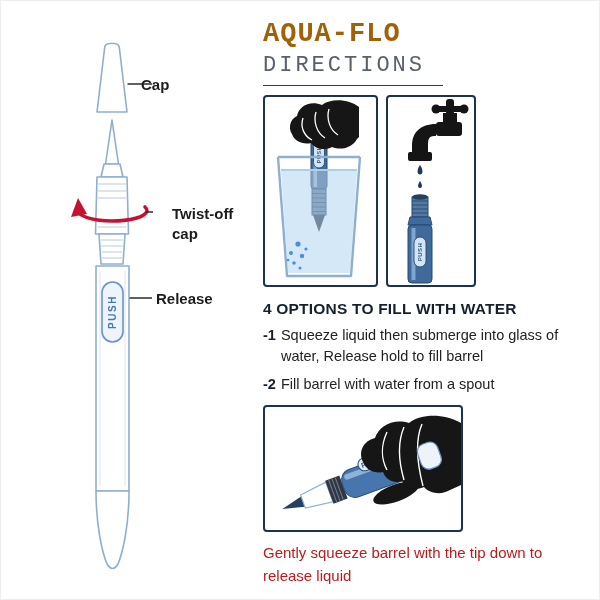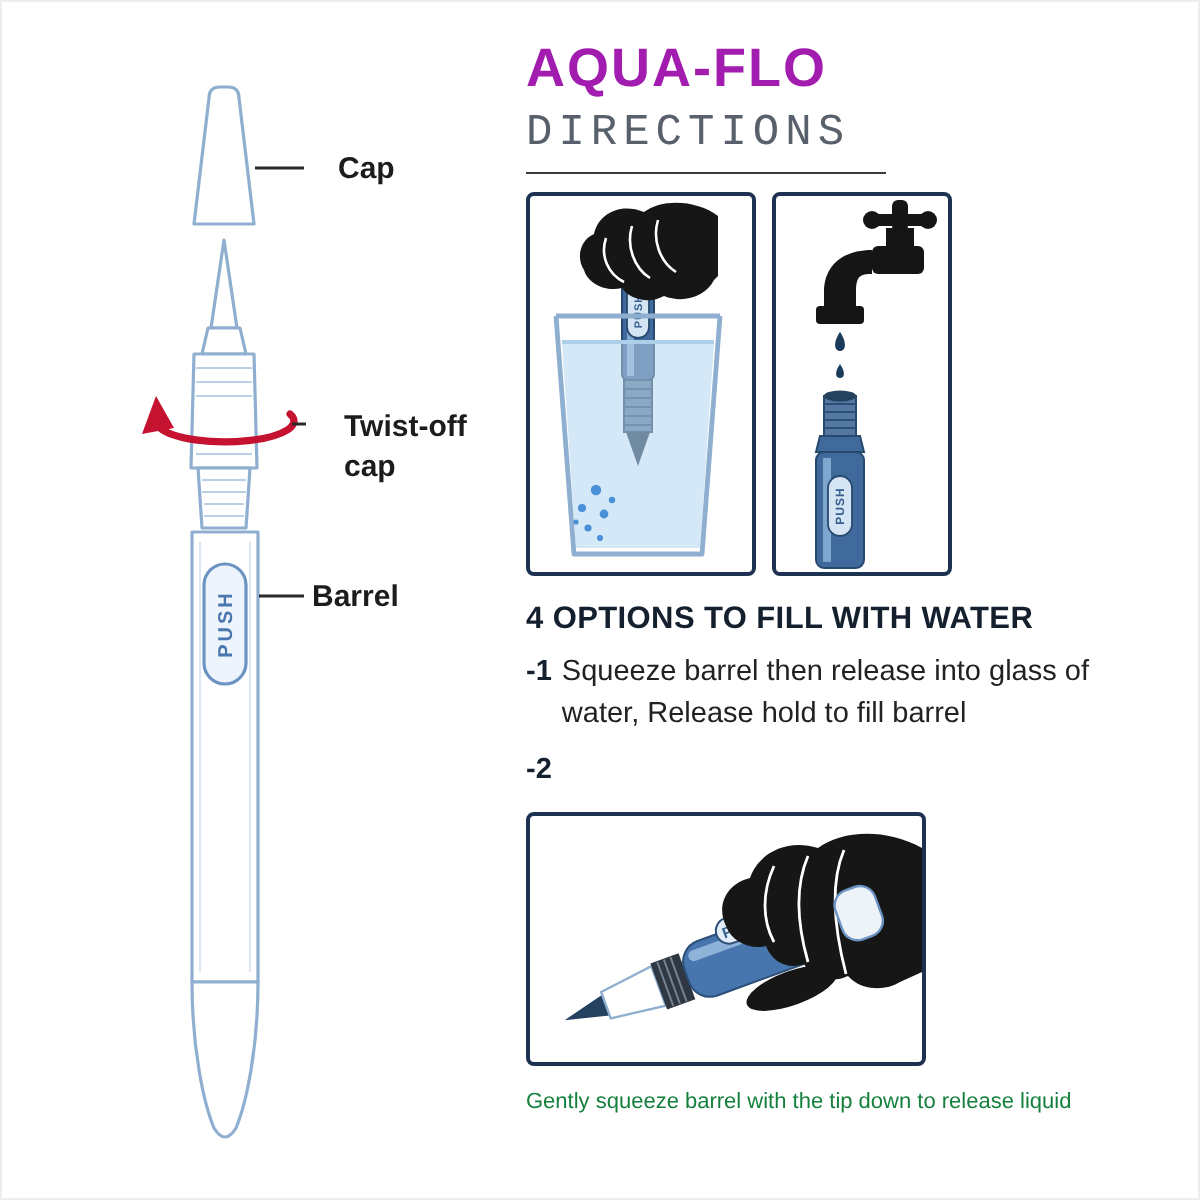--- a/index.html
+++ b/index.html
@@ -15,29 +15,30 @@
   
   .pen-diagram { position: absolute; left: 0; top: 0; width: 250px; height: 600px; }
   .pen-diagram svg { position: absolute; left: 0; top: 0; }
   .part-label {
     position: absolute;
     font-size: 15px;
     font-weight: 700;
     color: #1c1c1c;
     line-height: 1.35;
   }
-  .label-cap    { left: 168px; top: 74px; }
+  .label-cap    { left: 140px; top: 74px; }
   .label-twist  { left: 155px; top: 203px; width: 82px; margin-left: 16px; }
   .label-barrel { left: 155px; top: 288px; }
 
   
   .directions { position: absolute; left: 262px; top: 18px; width: 312px; }
   .title {
     font-size: 27px; font-weight: 700; letter-spacing: 1px;
-    color: #a21caf;
+    color: #a16207;
+    font-family: Liberation Mono, monospace;
   }
   .subtitle {
     font-size: 22px; font-weight: 400; letter-spacing: 3px;
     color: #58616b;
     display: inline-block;
     border-bottom: 1.5px solid #3c3c3c;
     padding: 2px 18px 7px 0;
     margin-top: 2px;
     font-family: Liberation Mono, monospace;
   }
@@ -58,21 +59,21 @@
   .step {
     display: flex; gap: 5px;
     margin-top: 7px;
     font-size: 14.5px; color: #222; line-height: 1.45;
     width: 302px;
   }
   .step-num { font-weight: 700; color: #14202e; white-space: nowrap; }
   .squeeze-panel { margin-top: 10px; width: 200px; }
   .caption {
     margin-top: 10px;
-    font-size: 11px; color: #15803d; line-height: 1.5;
+    font-size: 15px; color: #b91c1c; line-height: 1.5;
     width: 300px;
   }
 </style>
 </head>
 <body>
 
 <div class="page">
 
   <section class="pen-diagram">
     <svg width="250" height="600" viewBox="0 0 250 600" aria-hidden="true">
@@ -112,21 +113,21 @@
       </g>
 
       <g stroke="#2b2b2b" stroke-width="1.5">
         <line x1="126.5" y1="83" x2="151" y2="83"></line>
         <line x1="145" y1="211" x2="152" y2="211"></line>
         <line x1="128.5" y1="297" x2="151" y2="297"></line>
       </g>
     </svg>
     <div class="part-label label-cap">Cap</div>
     <div class="part-label label-twist">Twist-off cap</div>
-    <div class="part-label label-barrel">Barrel</div>
+    <div class="part-label label-barrel">Release</div>
   </section>
 
   <section class="directions">
     <h1 class="title">AQUA-FLO</h1>
     <h2 class="subtitle">DIRECTIONS</h2>
 
     <div class="panels-row">
 
       <figure class="panel">
         <svg width="111" height="188" viewBox="0 0 111 188" aria-hidden="true">
@@ -204,24 +205,25 @@
             <text transform="translate(34,155) rotate(-90)" text-anchor="middle" font-size="6" font-weight="bold" letter-spacing="0.5" fill="#35608f">PUSH</text>
           </g>
         </svg>
       </figure>
     </div>
 
     <h3 class="options-heading">4 OPTIONS TO FILL WITH WATER</h3>
 
     <div class="step">
       <span class="step-num">-1</span>
-      <span>Squeeze barrel then release into glass of water, Release hold to fill barrel</span>
+      <span>Squeeze liquid then submerge into glass of water, Release hold to fill barrel</span>
     </div>
     <div class="step">
       <span class="step-num">-2</span>
+      <span>Fill barrel with water from a spout</span>
     </div>
 
     
     <figure class="panel squeeze-panel">
       <svg width="196" height="123" viewBox="0 0 196 123" aria-hidden="true">
         <g transform="rotate(-20 100 72)">
           <polygon points="12,72 34,66.5 34,77.5" fill="#24415f"></polygon>
           <path d="M34,65 L62,61.5 L62,82.5 L34,79 Z" fill="#ffffff" stroke="#8fafd0" stroke-width="1.2"></path>
           <rect x="62" y="60" width="15" height="24.5" fill="#2e3742"></rect>
           <g stroke="#77808f" stroke-width="1">

